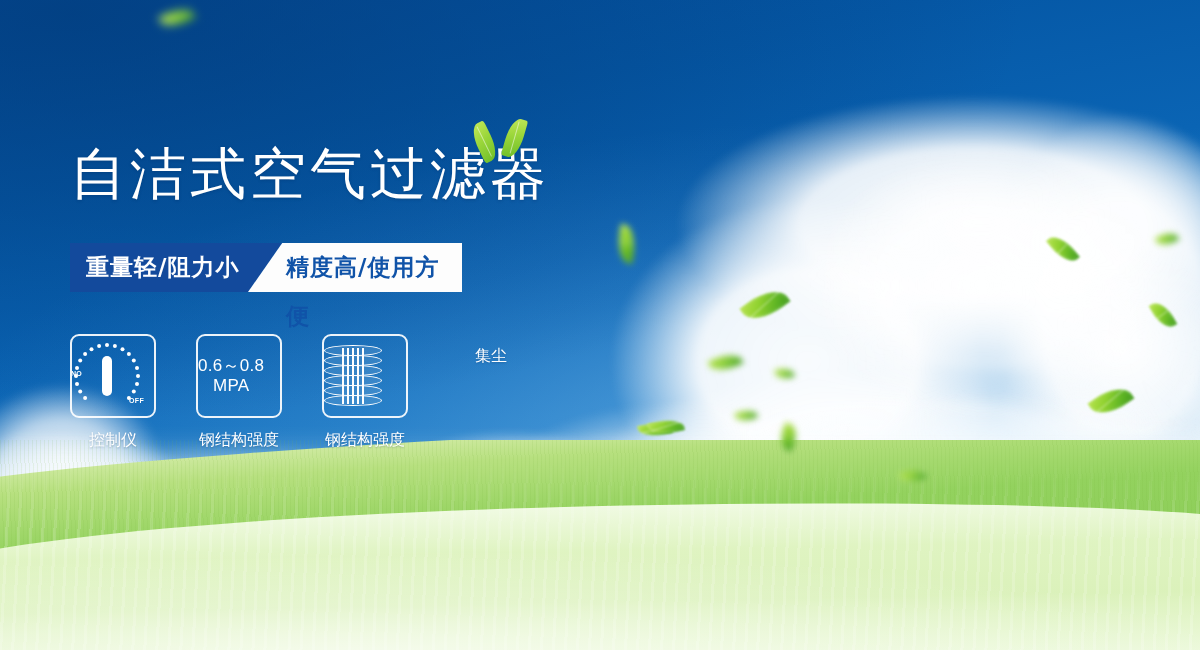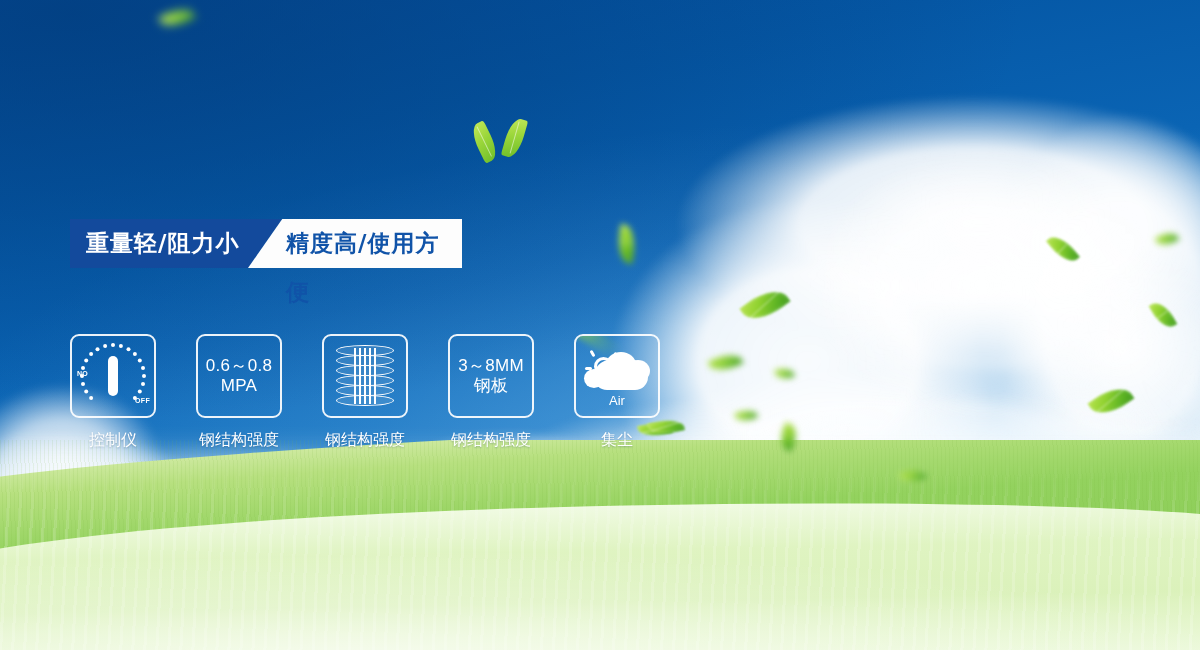--- a/index.html
+++ b/index.html
@@ -138,21 +138,21 @@
     border-radius:60% 10% 60% 10%;
   }
   .sprout .sl.l{left:6px;top:10px;transform:rotate(-26deg);}
   .sprout .sl.r{left:36px;top:6px;transform:rotate(16deg);}
   .sprout .sl::after{
     content:"";position:absolute;left:48%;top:8%;width:1px;height:82%;
     background:rgba(255,255,255,.5);
   }
 
   
-  .subbar{position:absolute;left:70px;top:219px;width:392px;height:49px;}
+  .subbar{position:absolute;left:70px;top:243px;width:392px;height:49px;}
   .subbar .left{
     position:absolute;left:0;top:0;width:212px;height:49px;
     background:#134a9c;
     clip-path:polygon(0 0, 100% 0, 84% 100%, 0 100%);
   }
   .subbar .right{
     position:absolute;left:178px;top:0;width:214px;height:49px;
     background:#fdfdfd;
     clip-path:polygon(16% 0, 100% 0, 100% 100%, 0 100%);
   }
@@ -166,21 +166,21 @@
     font-size:23px;font-weight:bold;color:#1053a8;letter-spacing:1px;
     font-family:"DejaVu Sans","Liberation Sans",sans-serif;
   }
 
   
   .features{position:absolute;left:70px;top:334px;display:flex;gap:40px;}
   .feat{width:86px;display:flex;flex-direction:column;align-items:center;}
   .feat .box{
     width:86px;height:84px;border:2px solid rgba(255,255,255,.92);
     border-radius:9px;position:relative;box-sizing:border-box;
-    display:flex;align-items:center;justify-content:center;
+    display:flex;align-items:center;
     overflow:hidden;
   }
   .feat .cap{
     margin-top:12px;font-size:16px;color:#ffffff;white-space:nowrap;
     font-family:"DejaVu Sans","Liberation Sans",sans-serif;
     text-shadow:0 1px 2px rgba(0,40,90,.28);
   }
   .feat .txt{
     color:#fff;text-align:center;line-height:1.18;font-size:17px;
     font-family:"Liberation Sans","DejaVu Sans",sans-serif;
@@ -282,20 +282,21 @@
   <div class="leaf blur2" style="left:775px;top:368px;width:19px;height:11px;transform:rotate(-12deg);"></div>
   <div class="leaf blur2" style="left:735px;top:410px;width:22px;height:11px;transform:rotate(-18deg);"></div>
   <div class="leaf blur2" style="left:780px;top:424px;width:17px;height:26px;transform:rotate(24deg);"></div>
   <div class="leaf blur1" style="left:638px;top:423px;width:34px;height:13px;transform:rotate(-10deg);"></div>
   <div class="leaf blur1" style="left:1055px;top:232px;width:16px;height:34px;transform:rotate(-40deg);"></div>
   <div class="leaf blur2" style="left:1156px;top:233px;width:22px;height:12px;transform:rotate(-26deg);"></div>
   <div class="leaf blur1" style="left:1155px;top:300px;width:16px;height:30px;transform:rotate(-30deg);"></div>
   <div class="leaf blur1" style="left:1090px;top:390px;width:42px;height:22px;transform:rotate(-34deg);"></div>
   <div class="leaf blur2" style="left:900px;top:470px;width:26px;height:12px;transform:rotate(-16deg);"></div>
 
+  <div class="title">自洁式空气过滤器</div>
   <div class="sprout">
     <span class="sl l"></span>
     <span class="sl r"></span>
   </div>
 
   <div class="subbar">
     <span class="left"></span>
     <span class="right"></span>
     <span class="t1">重量轻/阻力小</span>
     <span class="t2">精度高/使用方便</span>
@@ -351,45 +352,22 @@
           <span class="ring" style="top:10px"></span>
           <span class="ring" style="top:20px"></span>
           <span class="ring" style="top:30px"></span>
           <span class="ring" style="top:40px"></span>
           <span class="ring" style="top:50px"></span>
         </div>
       </div>
       <div class="cap">钢结构强度</div>
     </div>
 
+
     <div class="feat">
-      <div class="box">
-        <div class="txt">
-          <span>3～8MM</span>
-          <span class="l2">钢板</span>
-        </div>
-      </div>
-      <div class="cap">钢结构强度</div>
-    </div>
-
-    <div class="feat">
-      <div class="box air-box">
-        <span class="streak"></span>
-        <div class="airicon">
-          <span class="sun"></span>
-          <span class="ray" style="left:9px;bottom:47px;width:3px;height:7px;transform:rotate(-30deg);"></span>
-          <span class="ray" style="left:31px;bottom:45px;width:3px;height:7px;transform:rotate(30deg);"></span>
-          <span class="ray" style="left:3px;bottom:34px;width:7px;height:3px;"></span>
-          <span class="c4"></span>
-          <span class="c2"></span>
-          <span class="c3"></span>
-          <span class="c1"></span>
-          <span class="airtxt">Air</span>
-        </div>
-      </div>
       <div class="cap">集尘</div>
     </div>
 
   </div>
 
   <div class="leaf blur1" style="left:648px;top:420px;width:36px;height:14px;transform:rotate(-12deg);"></div>
 
 </div>
 
 </body></html>

